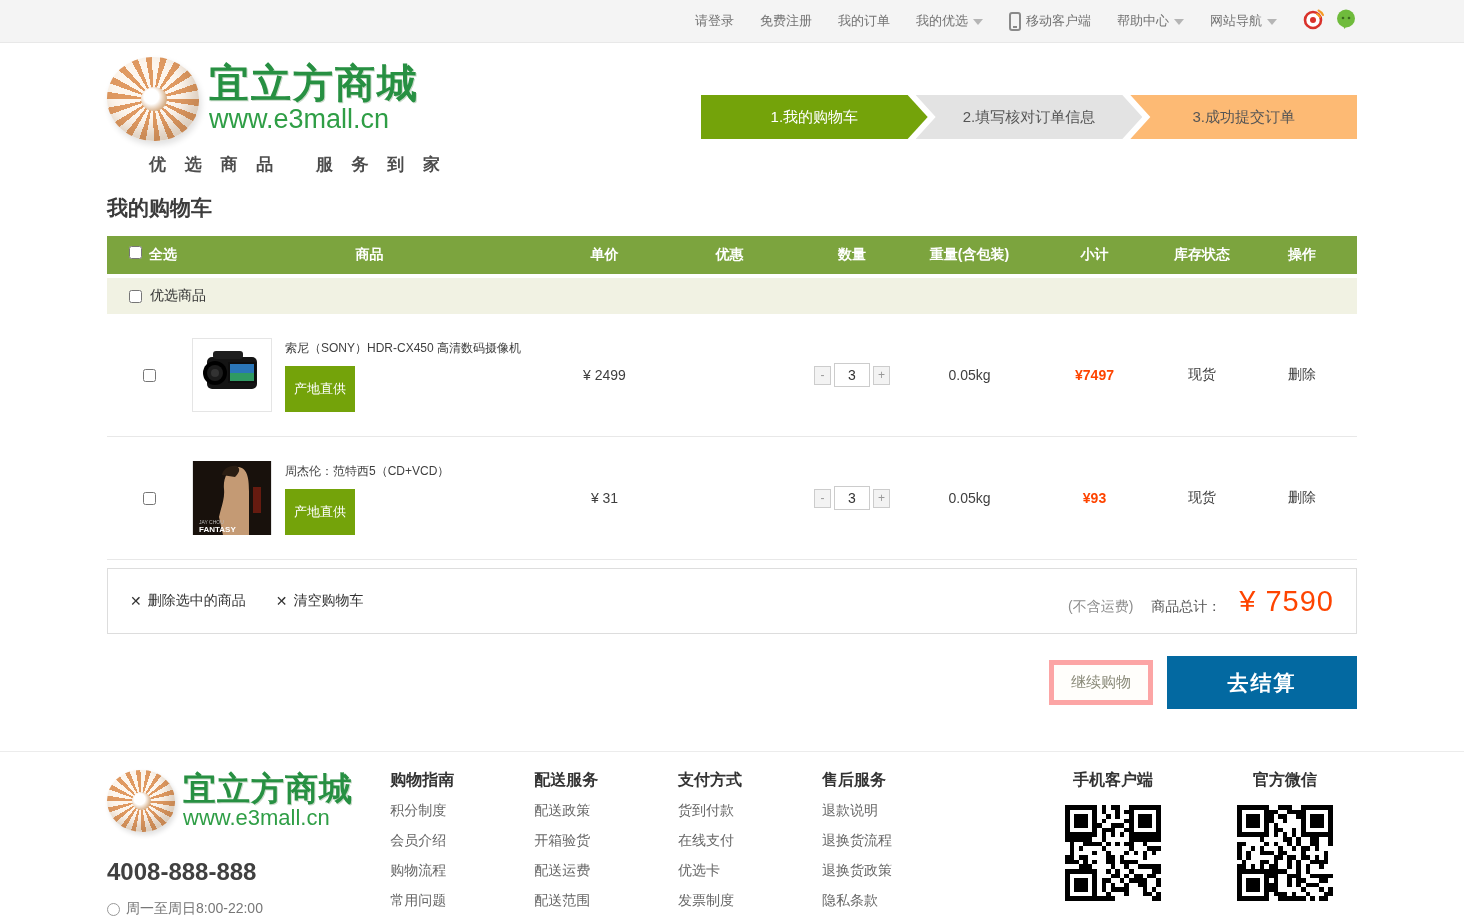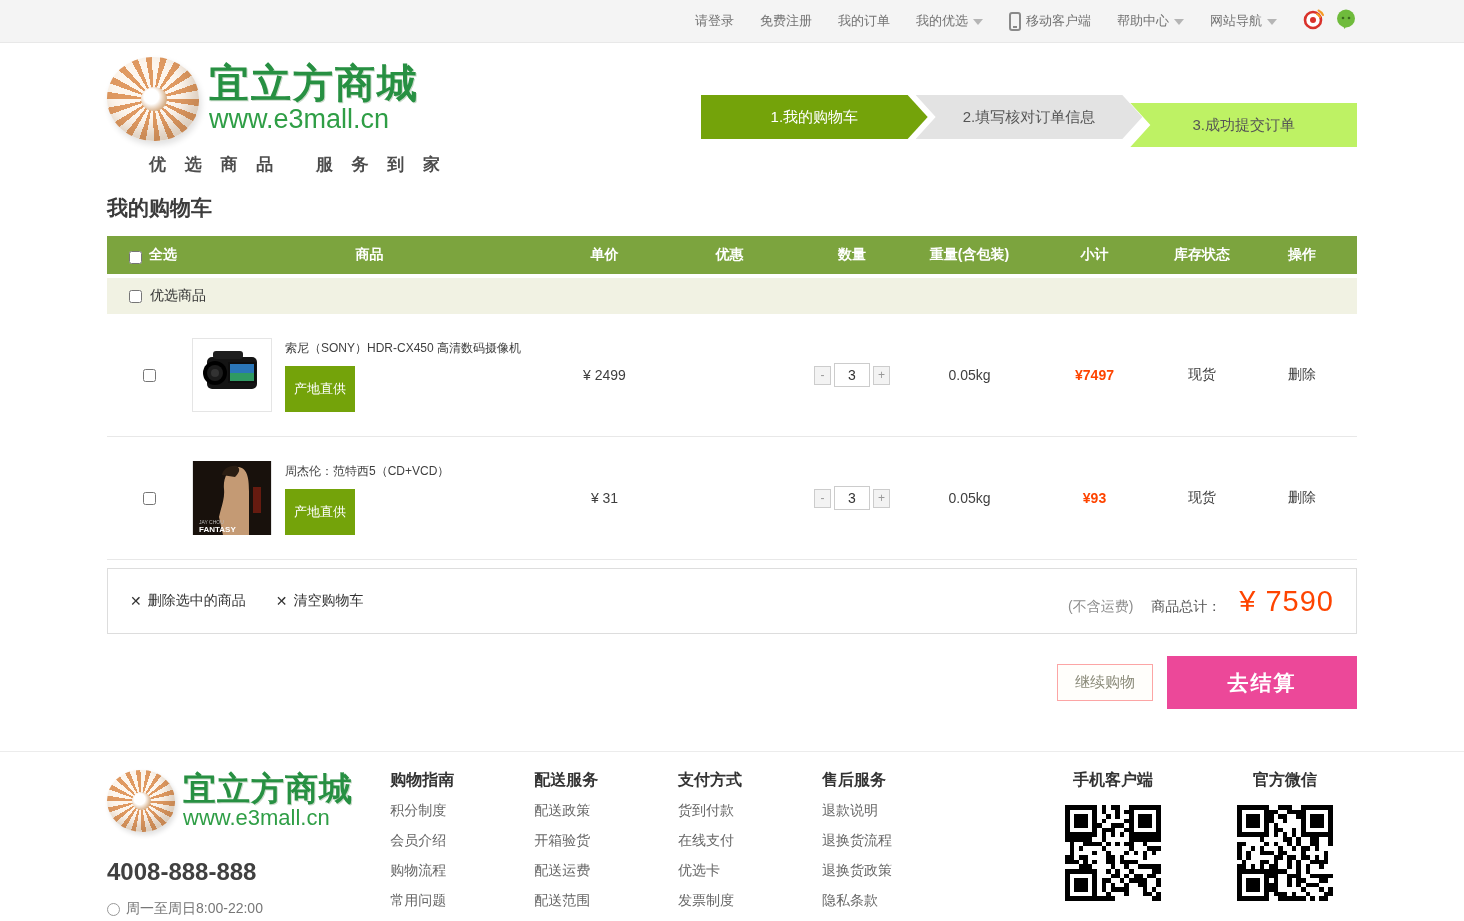--- a/index.html
+++ b/index.html
@@ -31,29 +31,29 @@
     text-shadow:1px 1px 0 rgba(120,160,120,.4); }
   .logo-text-url { font-size:27px; color:#2f9e46; line-height:1.2; }
   .logo-slogan { margin-top:12px; margin-left:42px; font-size:17px; font-weight:bold; color:#4c4c4c; letter-spacing:7px; }
 
   .steps { display:flex; width:656px; height:44px; margin-top:38px; }
   .step { height:44px; display:flex; align-items:center; justify-content:center; font-size:15px; }
   .step-1 { width:280px; background:#74a30a; color:#fff;
     clip-path:polygon(0 0, calc(100% - 20px) 0, 100% 50%, calc(100% - 20px) 100%, 0 100%); }
   .step-mid { width:280px; margin-left:-12px; background:#e3e3e3; color:#555;
     clip-path:polygon(0 0, calc(100% - 20px) 0, 100% 50%, calc(100% - 20px) 100%, 0 100%, 20px 50%); }
-  .step-last { width:280px; margin-left:-12px; background:#bef264; color:#555;
-    clip-path:polygon(0 0, 100% 0, 100% 100%, 0 100%, 20px 50%);margin-top:8px; }
+  .step-last { width:280px; margin-left:-12px; background:#fdba74; color:#555;
+    clip-path:polygon(0 0, 100% 0, 100% 100%, 0 100%, 20px 50%); }
 
   
   .page-title { font-size:21px; font-weight:bold; color:#3b3b3b; margin-top:18px; }
   .row-grid { display:grid; grid-template-columns:85px 355px 115px 135px 110px 125px 125px 90px 110px; align-items:center; }
   .thead { background:#7ca43e; color:#fff; height:38px; margin-top:14px; font-size:14px; font-weight:bold; }
   .thead .cell { text-align:center; }
-  .thead .cell-selectall { display:flex; align-items:flex-end; gap:7px; padding-left:22px; text-align:left; }
+  .thead .cell-selectall { display:flex; align-items:flex-start; gap:7px; padding-left:22px; text-align:left; }
   .group-row { background:#f1f2e3; height:36px; margin-top:4px; display:flex; align-items:center; gap:8px; padding-left:22px; font-size:14px; color:#333; }
   input[type=checkbox] { width:13px; height:13px; accent-color:#fff; }
   .item-row { border-bottom:1px solid #e8e8e8; padding:24px 0; font-size:14px; color:#3f3f3f; }
   .cell-center { text-align:center; }
   .cb-cell { display:flex; justify-content:center; }
   .prod-cell { display:flex; align-items:center; gap:13px; }
   .prod-img { width:80px; height:74px; border:1px solid #e5e5e5; background:#fff; display:flex; align-items:center; justify-content:center; cursor:pointer; flex:0 0 auto; }
   .prod-info { width:262px; }
   .prod-name { font-size:12px; color:#3f3f3f; line-height:1.75; cursor:pointer; }
   .prod-tag { display:inline-block; margin-top:7px; background:#74a30a; color:#fff; font-size:13px; padding:14px 9px; cursor:default; }
@@ -68,22 +68,22 @@
   .summary-bar { margin-top:8px; border:1px solid #ddd; height:66px; display:flex; align-items:center; padding:0 22px; font-size:14px; }
   .sum-left { display:flex; gap:30px; }
   .sum-action { display:flex; align-items:center; gap:6px; cursor:pointer; color:#333; }
   .x-icon { font-weight:bold; color:#333; font-size:14px; }
   .sum-right { margin-left:auto; display:flex; align-items:baseline; gap:18px; }
   .freight-note { color:#8d8d8d; font-size:14px; }
   .total-label { color:#555; font-size:14px; }
   .total-value { color:#fe4400; font-size:29px; letter-spacing:1px; }
 
   .actions-row { display:flex; justify-content:flex-end; align-items:center; gap:14px; margin-top:22px; }
-  .continue-btn { background:#fffefb; border:1px solid #fca5a5; color:#8b8b7a; font-size:15px; padding:8px 17px; cursor:pointer; }
-  .checkout-btn { background:#ec4899; color:#fff; font-size:21px; font-weight:bold; border:none; width:190px; height:53px; cursor:pointer; letter-spacing:2px; }
+  .continue-btn { background:#fffefb; border:5px solid #fca5a5; color:#8b8b7a; font-size:15px; padding:8px 17px; cursor:pointer; }
+  .checkout-btn { background:#0369a1; color:#fff; font-size:21px; font-weight:bold; border:none; width:190px; height:53px; cursor:pointer; letter-spacing:2px; }
 
   
   .footer { margin-top:42px; border-top:1px solid #ececec; padding-top:18px; }
   .footer-flex { display:flex; }
   .f-logo-col { width:295px; }
   .f-logo-top { display:flex; align-items:center; gap:8px; }
   .shell-sm { width:68px; height:62px; border-radius:50% 50% 48% 52%;
     background:repeating-conic-gradient(from 10deg,#e09a62 0 9deg,#fdf6ee 9deg 20deg);
     box-shadow:inset -6px -8px 12px rgba(120,80,40,.25), 2px 3px 5px rgba(0,0,0,.12); position:relative; }
   .shell-sm::after { content:""; position:absolute; left:25px; top:22px; width:19px; height:18px; border-radius:50%;

